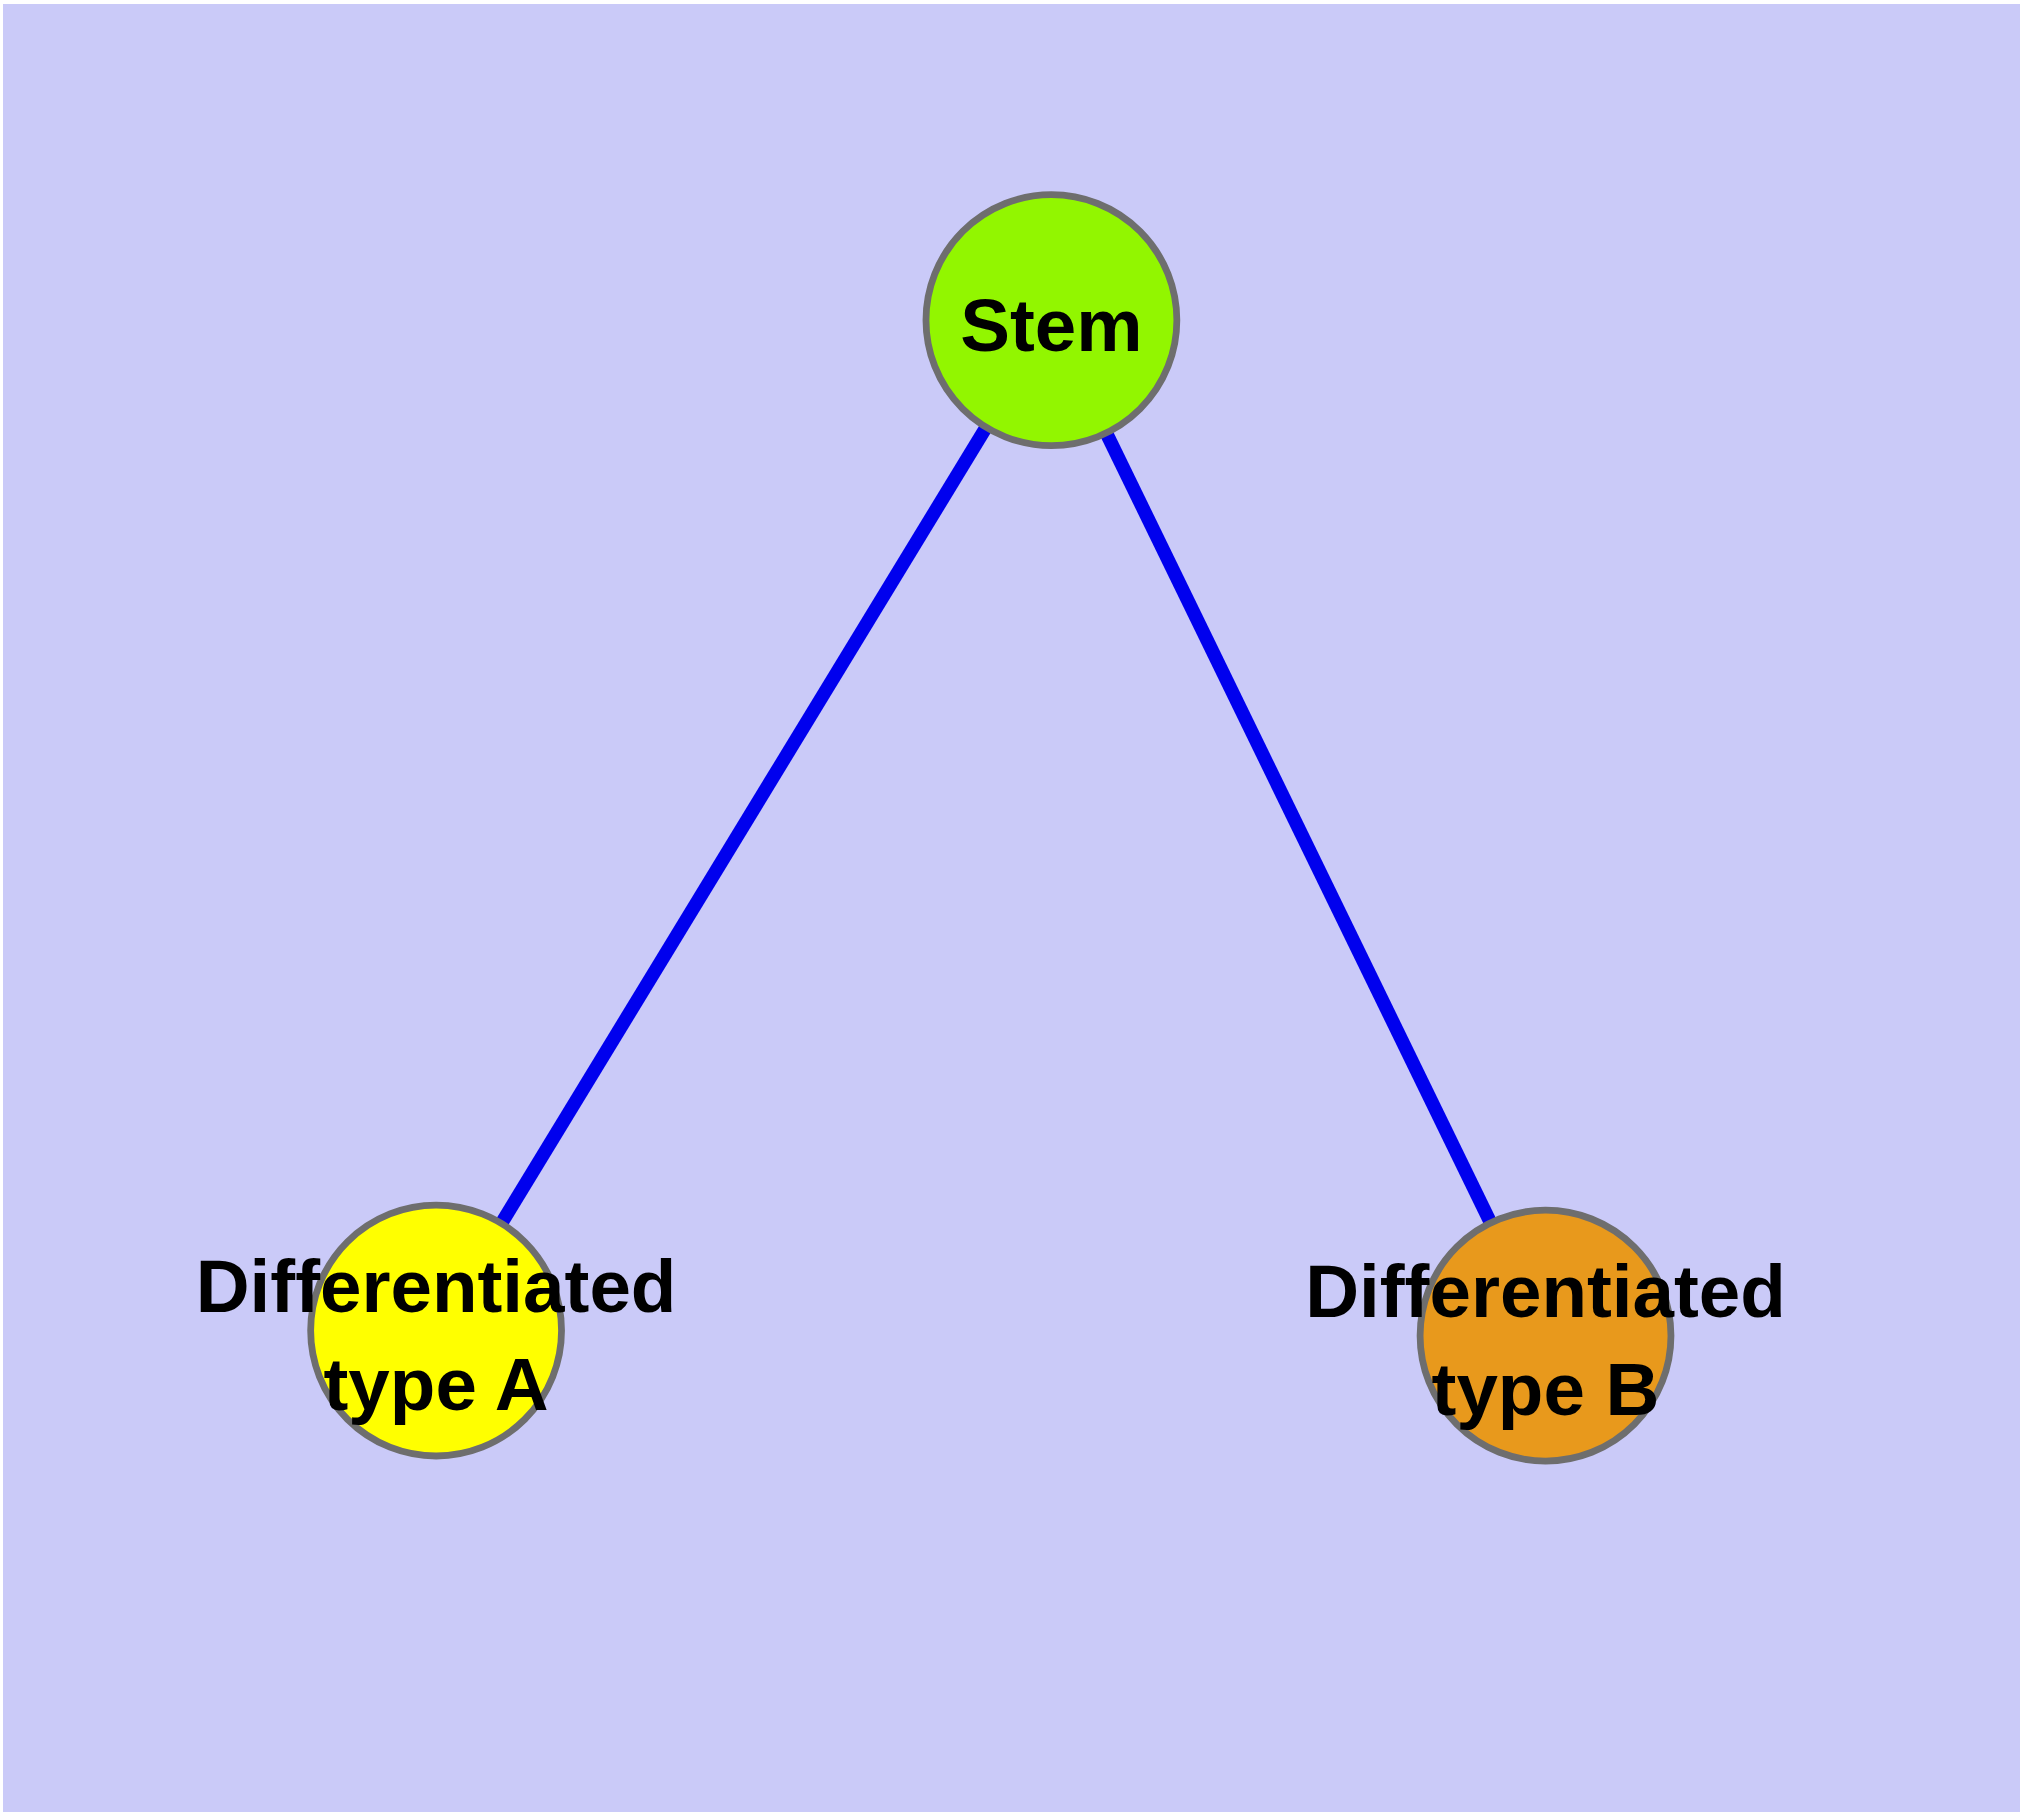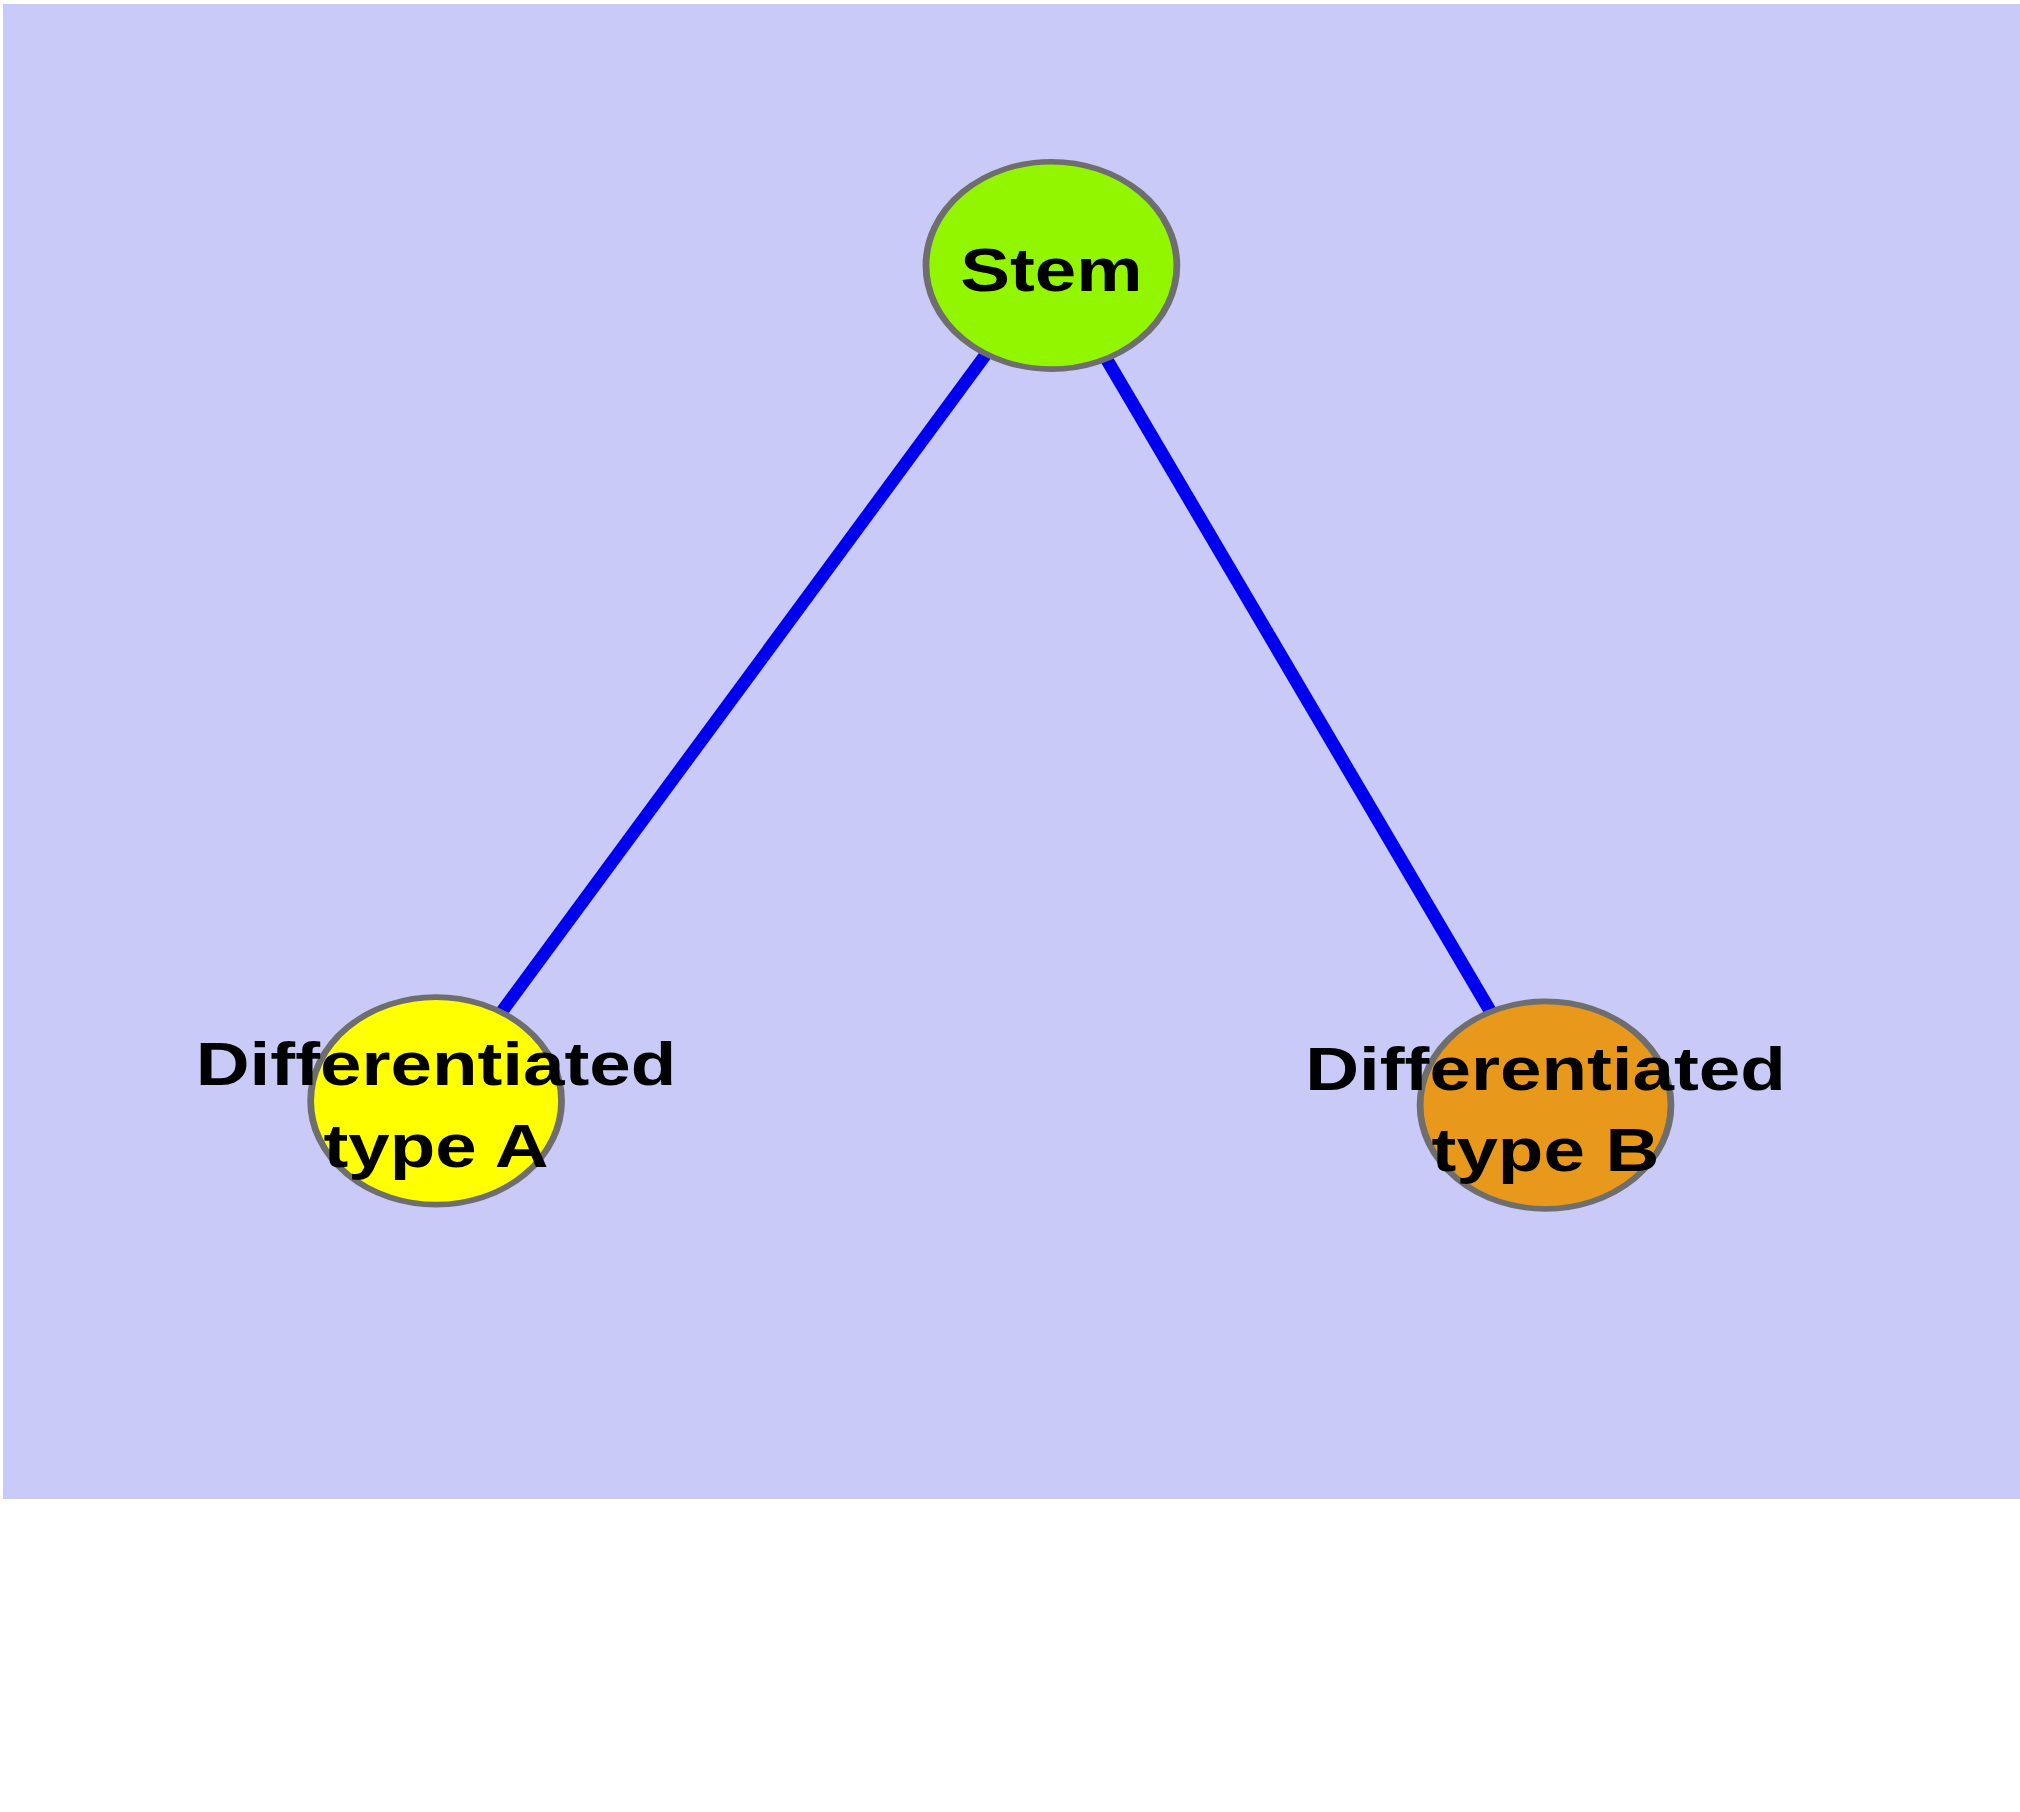--- a/index.html
+++ b/index.html
@@ -9,21 +9,21 @@
     height: 1812px;
     background: #ffffff;
     overflow: hidden;
     font-family: "Liberation Sans", sans-serif;
   }
   .figure-panel {
     position: absolute;
     left: 2.5px;
     top: 4.2px;
     width: 2018px;
-    height: 1495px;
+    height: 1808px;
   }
   .figure-panel svg {
     display: block;
     width: 100%;
     height: 100%;
   }
   .node-label {
     font-family: "Liberation Sans", "DejaVu Sans", sans-serif;
     font-weight: bold;
   }

